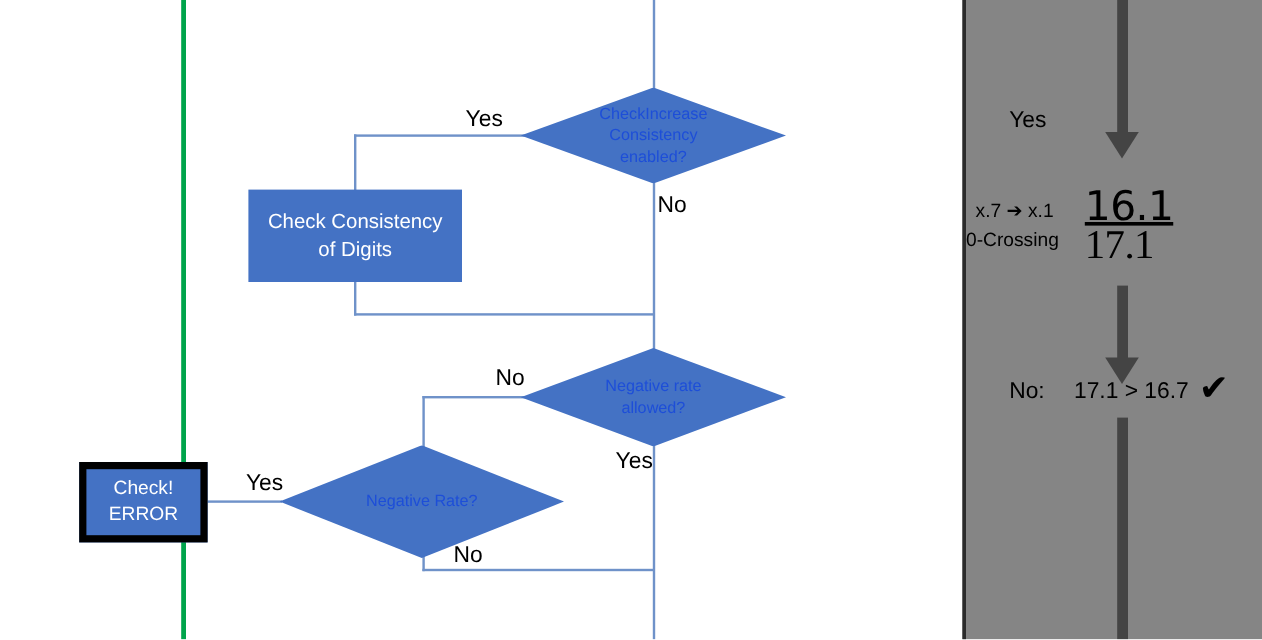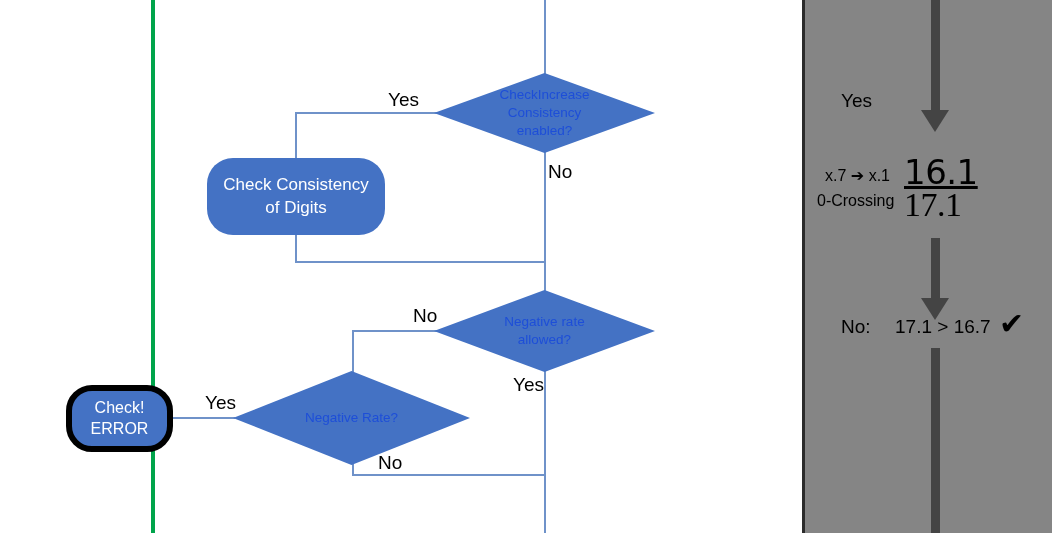--- a/index.html
+++ b/index.html
@@ -32,21 +32,20 @@
     position: absolute;
     background: #4472C4;
     color: #ffffff;
     display: flex;
     align-items: center;
     justify-content: center;
     text-align: center;
     line-height: 1.3;
     font-size: 17px;
     box-sizing: border-box;
-    border-radius: 26px;
   }
   .proc-box.heavy {
     border: 6px solid #000000;
     font-size: 16px;
   }
 
   .diamond {
     position: absolute;
   }
   .diamond .dshape {
@@ -99,21 +98,21 @@
     border-left: 14px solid transparent;
     border-right: 14px solid transparent;
     border-top: 22px solid #444444;
   }
   .p-label {
     position: absolute;
     color: #000000;
     white-space: nowrap;
   }
   .p-yes { font-size: 19px; }
-  .p-small { font-size: 16px; margin-left: 12px; }
+  .p-small { font-size: 16px; }
   .p-big {
     font-size: 34px;
     font-family: "DejaVu Sans", sans-serif;
     letter-spacing: -0.5px;
   }
   .strike { text-decoration: line-through; text-decoration-thickness: 2px; }
   .p-row { font-size: 19px; }
   .check {
     position: absolute;
     font-size: 30px;

